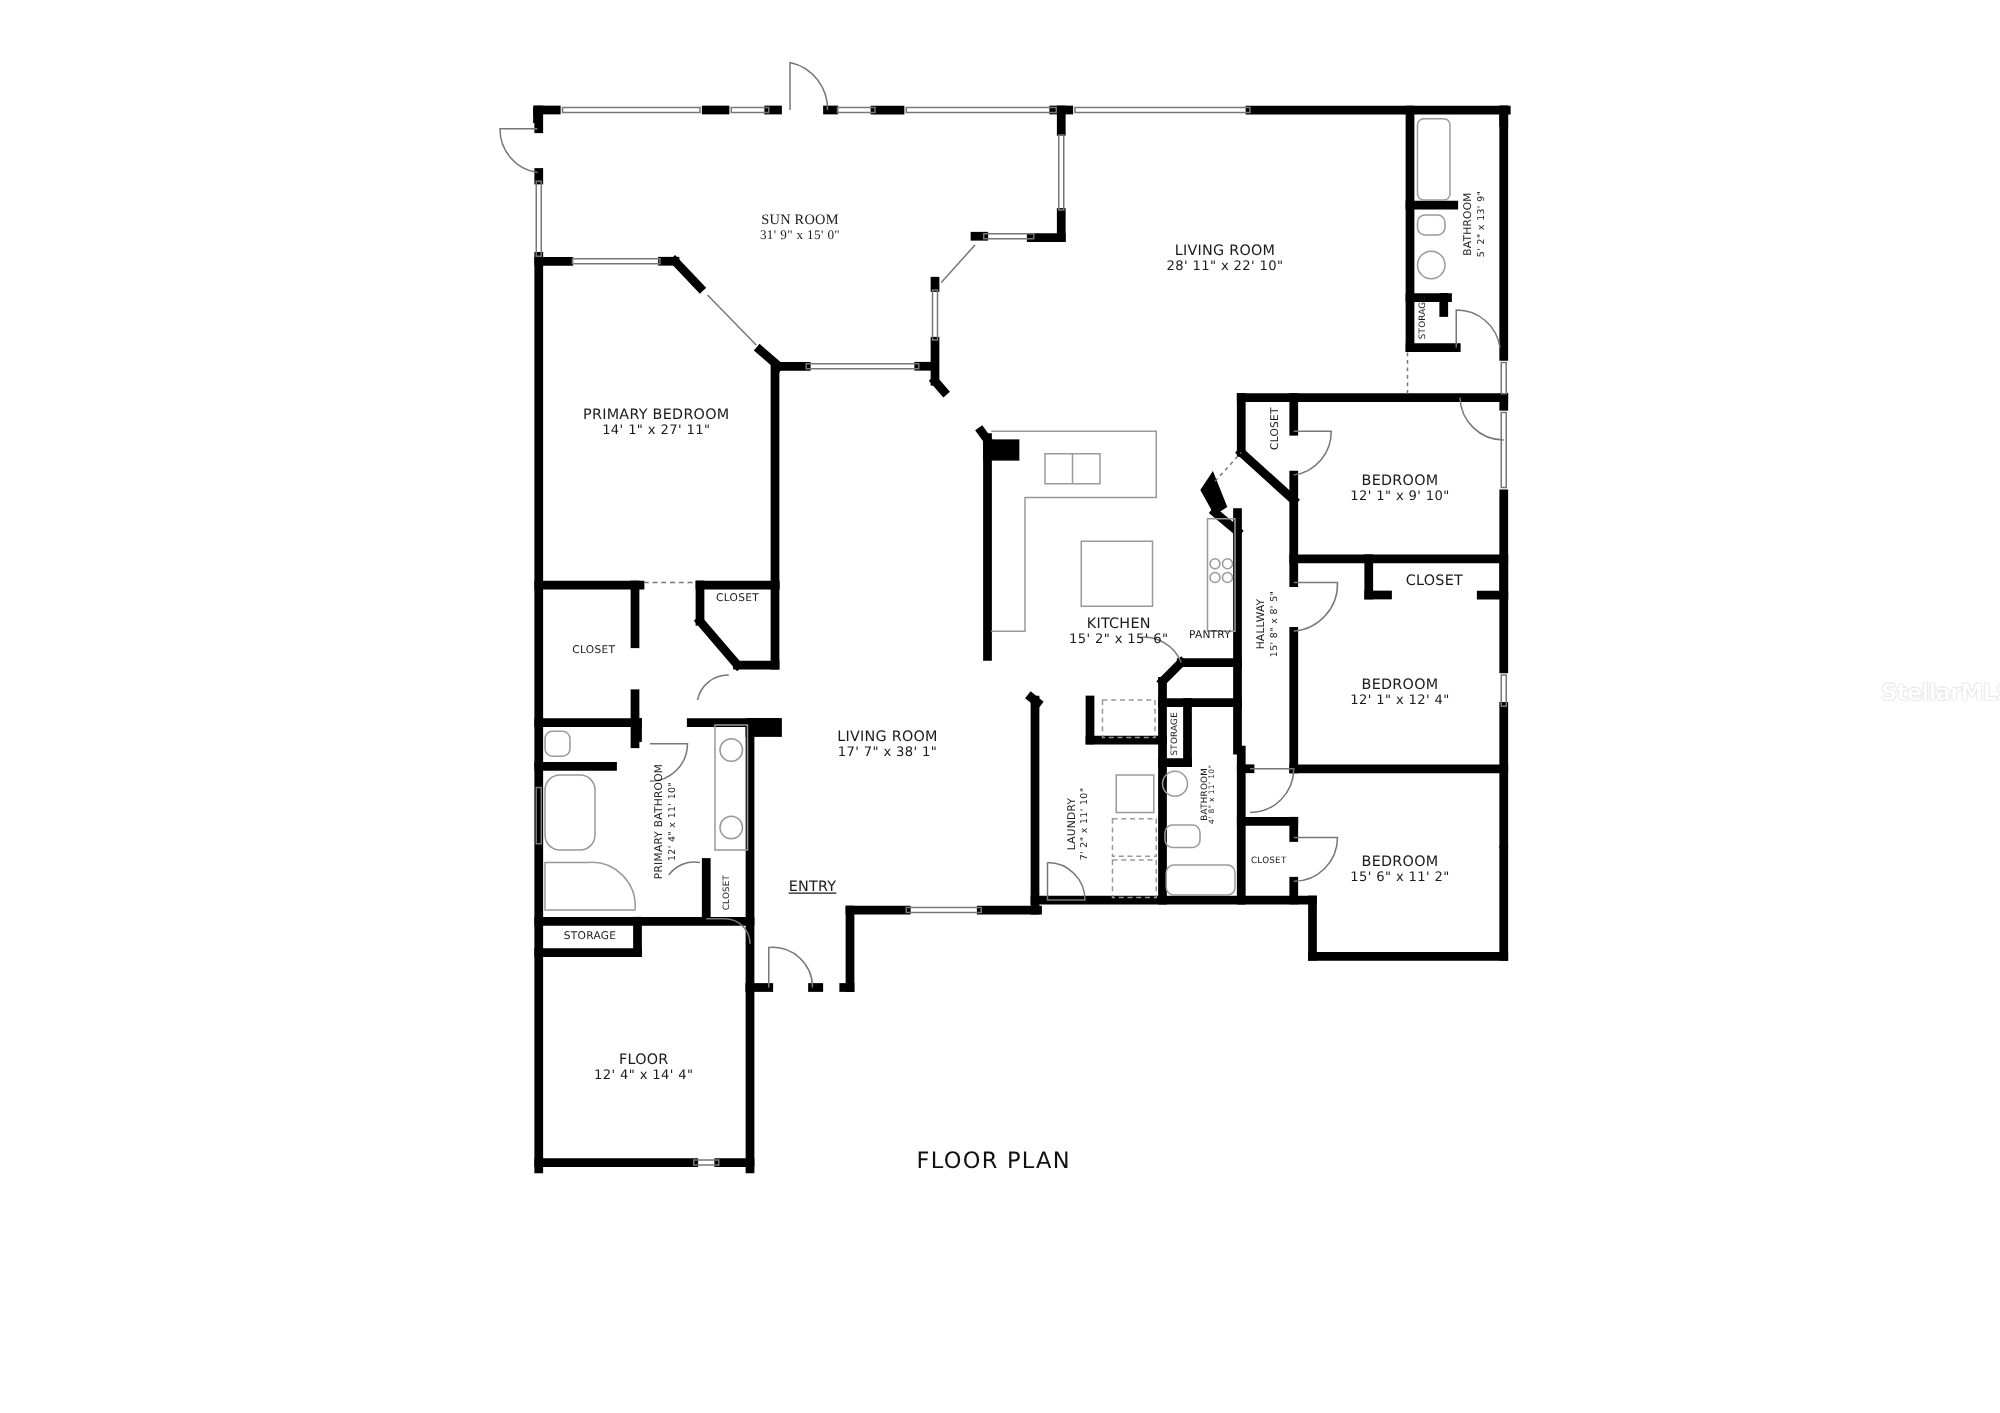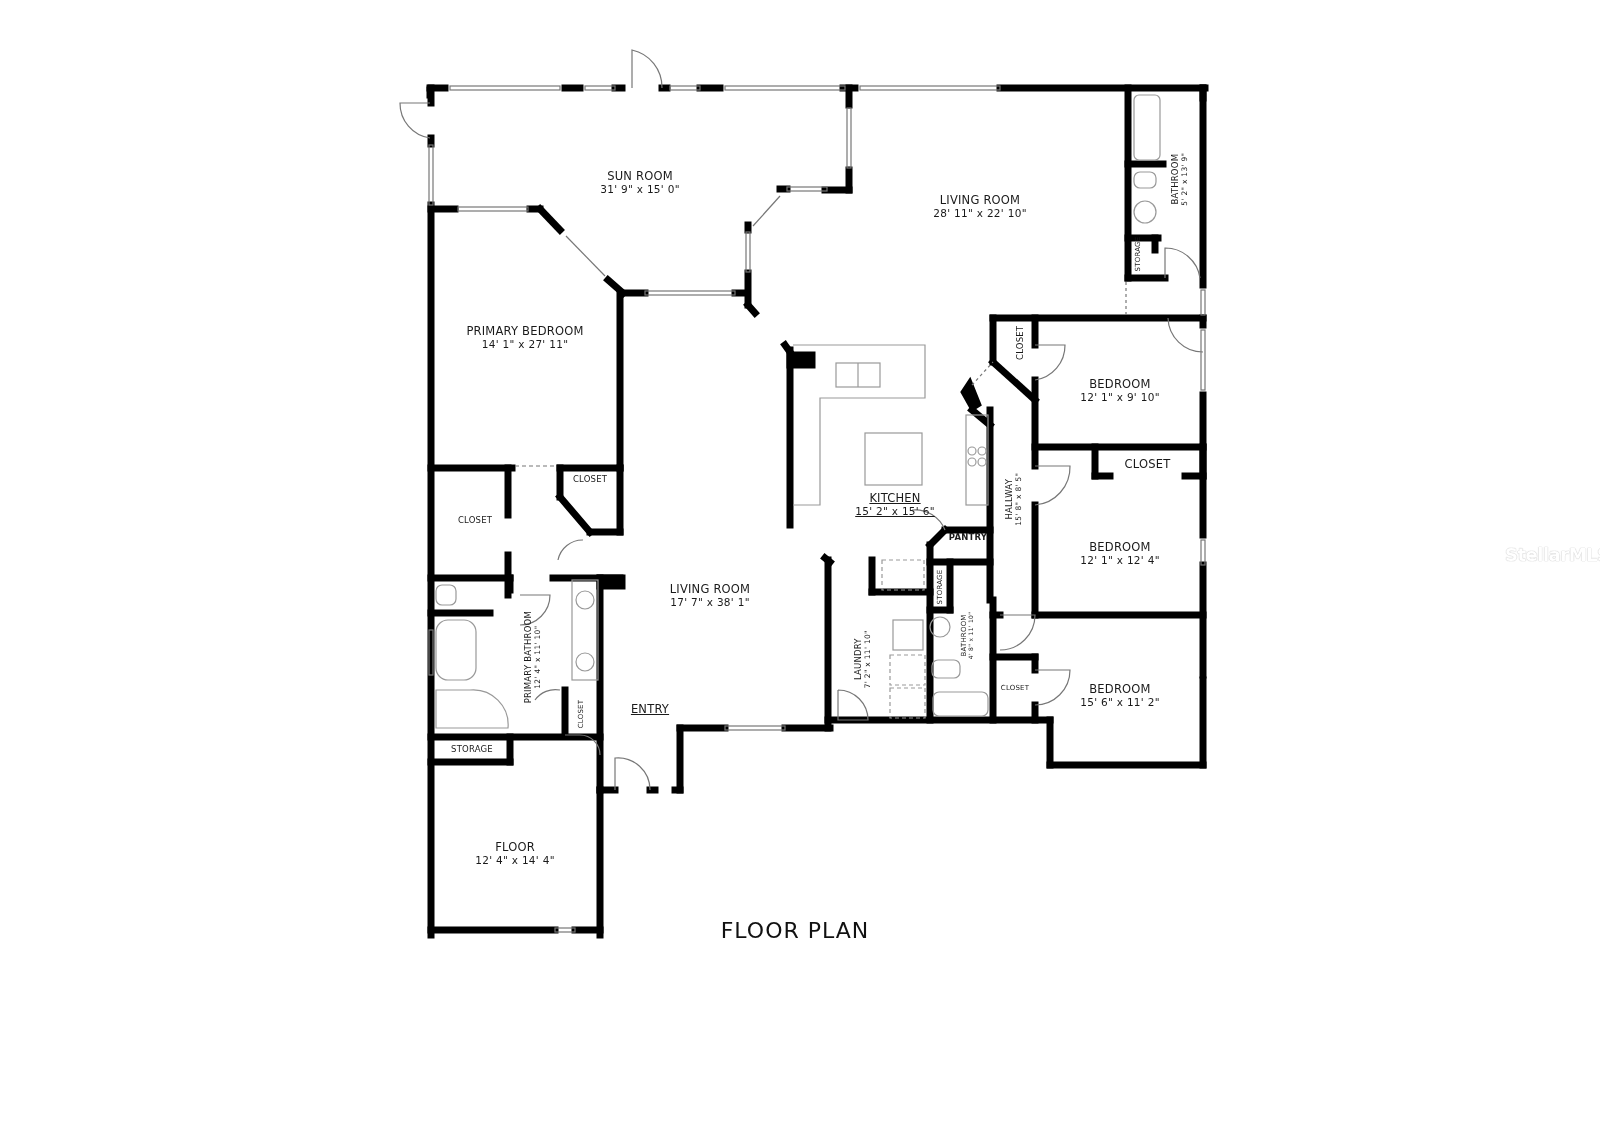--- a/index.html
+++ b/index.html
@@ -8,21 +8,21 @@
   #plan { position: absolute; left: 0; top: 0; width: 1600px; height: 1130px; }
   .lbl { position: absolute; text-align: center; white-space: nowrap; line-height: 1.15; color: #1a1a1a; }
   .lbl .n { display: block; font-size: 11.5px; letter-spacing: 0.2px; }
   .lbl .d { display: block; font-size: 10.5px; letter-spacing: 0.3px; }
   .lbl.sm .n { font-size: 8.5px; }
   .lbl.sm .d { font-size: 7.5px; }
   .lbl.xs .n { font-size: 7px; }
   .lbl.xs .d { font-size: 6px; }
   .rot { transform: rotate(-90deg); transform-origin: center center; }
   .title { position: absolute; left: 690px; top: 918px; width: 210px; text-align: center;
-           font-size: 22px; letter-spacing: 1px; color: #111; }
+           font-size: 18px; letter-spacing: 1px; color: #111; }
   .wm { position: absolute; left: 1505px; top: 544px; font-size: 18px; font-weight: bold;
         color: #ffffff; letter-spacing: -0.5px;
         text-shadow: 0 0 1px #c8c8c8, 0 0 1px #c8c8c8, 0 0 1px #c8c8c8; opacity: 0.85; }
 </style>
 </head>
 <body>
 
 <svg id="plan" viewBox="0 0 1600 1130" xmlns="http://www.w3.org/2000/svg">
   <g fill="none" stroke="#000" stroke-width="7" stroke-linecap="square">
 
@@ -214,21 +214,21 @@
     <rect x="932" y="660" width="28" height="18" rx="6"></rect>
     <rect x="933" y="692" width="55" height="24" rx="6"></rect>
 
     <rect x="893" y="620" width="30" height="30"></rect>
     <rect x="882" y="560" width="42" height="30" stroke-dasharray="4,3"></rect>
     <rect x="890" y="655" width="35" height="30" stroke-dasharray="4,3"></rect>
     <rect x="890" y="688" width="35" height="30" stroke-dasharray="4,3"></rect>
   </g>
 </svg>
 
-<div class="lbl" style="left:585px; top:170px; width:110px;">
+<div class="lbl" style="left:585px; top:170px; width:110px;font-family:Liberation Serif, serif;">
   <span class="n">SUN ROOM</span>
   <span class="d">31' 9" x 15' 0"</span>
 </div>
 <div class="lbl" style="left:920px; top:194px; width:120px;">
   <span class="n">LIVING ROOM</span>
   <span class="d">28' 11" x 22' 10"</span>
 </div>
 <div class="lbl sm rot" style="left:1130px; top:170px; width:100px;">
   <span class="n">BATHROOM</span>
   <span class="d">5' 2" x 13' 9"</span>
@@ -262,25 +262,25 @@
   <span class="d">12' 4" x 14' 4"</span>
 </div>
 
 <div class="lbl" style="left:655px; top:583px; width:110px;">
   <span class="n">LIVING ROOM</span>
   <span class="d">17' 7" x 38' 1"</span>
 </div>
 <div class="lbl" style="left:625px; top:703px; width:50px;text-decoration:underline;">
   <span class="n">ENTRY</span>
 </div>
-<div class="lbl" style="left:845px; top:492px; width:100px;text-decoration:underline;">
+<div class="lbl" style="left:845px; top:492px; width:100px;">
   <span class="n">KITCHEN</span>
   <span class="d">15' 2" x 15' 6"</span>
 </div>
-<div class="lbl sm" style="left:948px; top:533px; width:40px;font-weight:bold;">
+<div class="lbl sm" style="left:948px; top:504px; width:40px;">
   <span class="n">PANTRY</span>
 </div>
 <div class="lbl sm rot" style="left:823px; top:650px; width:80px;">
   <span class="n">LAUNDRY</span>
   <span class="d">7' 2" x 11' 10"</span>
 </div>
 <div class="lbl xs rot" style="left:920px; top:583px; width:40px;">
   <span class="n">STORAGE</span>
 </div>
 <div class="lbl xs rot" style="left:937px; top:628px; width:60px;">

